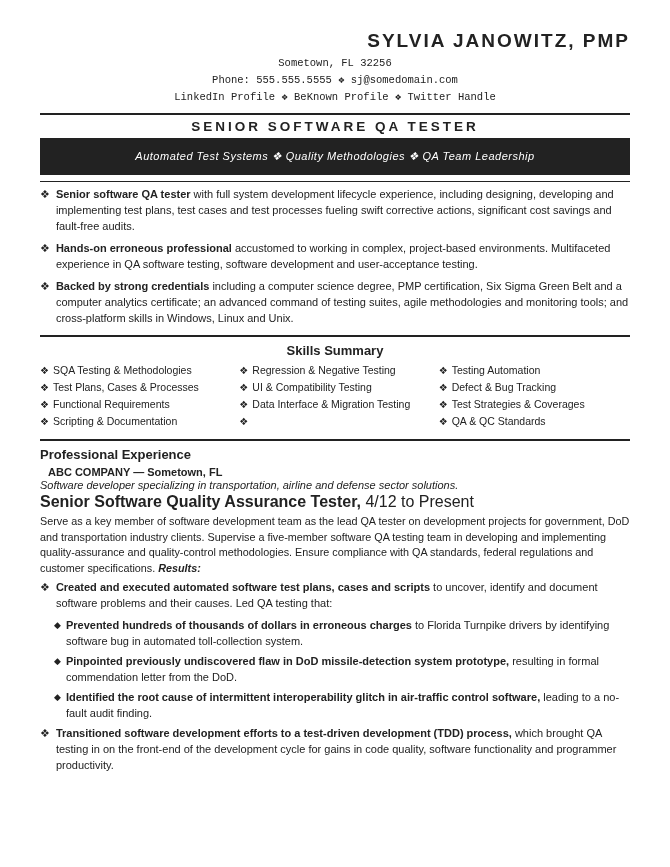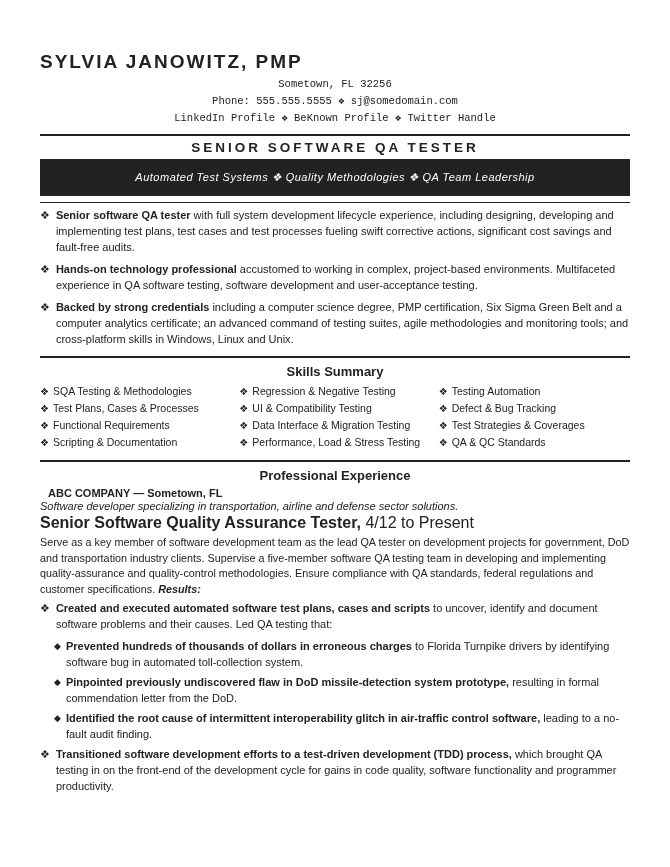--- a/index.html
+++ b/index.html
@@ -6,27 +6,26 @@
     body {
       font-family: Arial, sans-serif;
       font-size: 11px;
       color: #222;
       background: #fff;
       width: 670px;
       min-height: 867px;
       padding: 30px 40px 30px 40px;
     }
     .name-line {
-      text-align: left;
+      text-align: right;
       font-size: 19px;
       font-weight: 900;
       letter-spacing: 2px;
       margin-bottom: 3px;
       font-family: Arial, sans-serif;
-      margin-top: 21px;
     }
     .contact-line {
       text-align: center;
       font-size: 10.5px;
       line-height: 1.6;
       color: #222;
       font-family: Liberation Mono, monospace;
     }
     .divider-thick {
       border: none;
@@ -93,21 +92,21 @@
       line-height: 1.4;
       margin-bottom: 2px;
     }
     .skill-diamond {
       font-size: 10px;
       margin-right: 4px;
       flex-shrink: 0;
       margin-top: 1px;
     }
     .prof-exp-title {
-      text-align: center;
+      text-align: left;
       font-size: 13px;
       font-weight: 700;
       margin: 6px 0 4px 0;
     }
     .company-line {
       font-weight: 700;
       font-size: 11px;
       margin-bottom: 1px;
       margin-left: 8px;
     }
@@ -168,21 +167,21 @@
 
 <hr class="divider-thin">
 
 <div class="bullet-section">
   <div class="bullet-item">
     <span class="diamond">❖</span>
     <span class="bullet-text"><strong>Senior software QA tester</strong> with full system development lifecycle experience, including designing, developing and implementing test plans, test cases and test processes fueling swift corrective actions, significant cost savings and fault-free audits.</span>
   </div>
   <div class="bullet-item">
     <span class="diamond">❖</span>
-    <span class="bullet-text"><strong>Hands-on technology professional</strong> accustomed to working in complex, project-based environments. Multifaceted experience in QA software testing, software development and user-acceptance testing.</span>
+    <span class="bullet-text"><strong>Hands-on erroneous professional</strong> accustomed to working in complex, project-based environments. Multifaceted experience in QA software testing, software development and user-acceptance testing.</span>
   </div>
   <div class="bullet-item">
     <span class="diamond">❖</span>
     <span class="bullet-text"><strong>Backed by strong credentials</strong> including a computer science degree, PMP certification, Six Sigma Green Belt and a computer analytics certificate; an advanced command of testing suites, agile methodologies and monitoring tools; and cross-platform skills in Windows, Linux and Unix.</span>
   </div>
 </div>
 
 <hr class="divider-thick">
 
 <div>
@@ -216,21 +215,20 @@
       <div class="skill-item">
           <span class="skill-diamond">❖</span>
           <span>UI &amp; Compatibility Testing</span>
         </div>
       <div class="skill-item">
           <span class="skill-diamond">❖</span>
           <span>Data Interface &amp; Migration Testing</span>
         </div>
       <div class="skill-item">
           <span class="skill-diamond">❖</span>
-          <span>Performance, Load &amp; Stress Testing</span>
         </div>
     </div>
 
     <div>
       <div class="skill-item">
           <span class="skill-diamond">❖</span>
           <span>Testing Automation</span>
         </div>
       <div class="skill-item">
           <span class="skill-diamond">❖</span>

